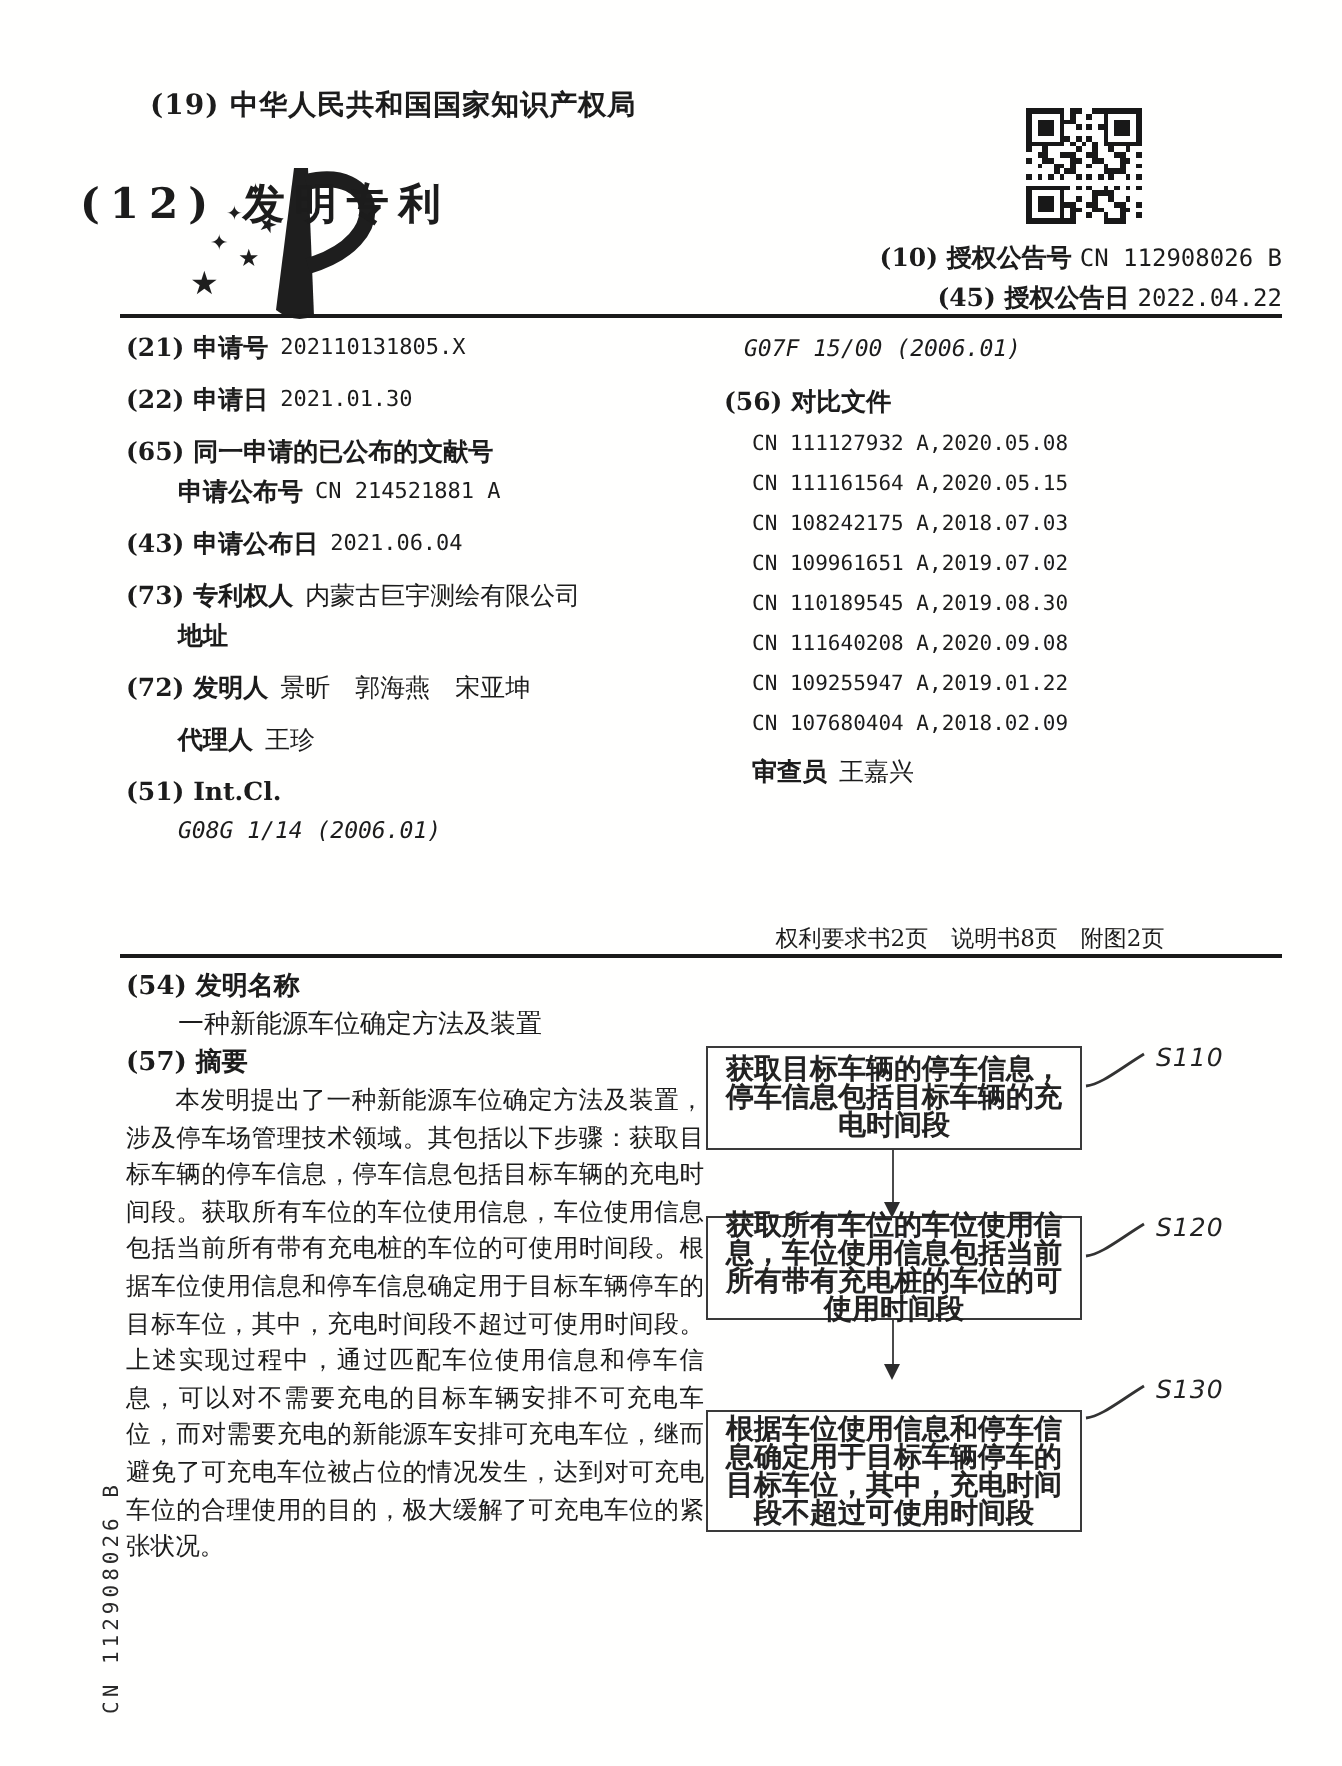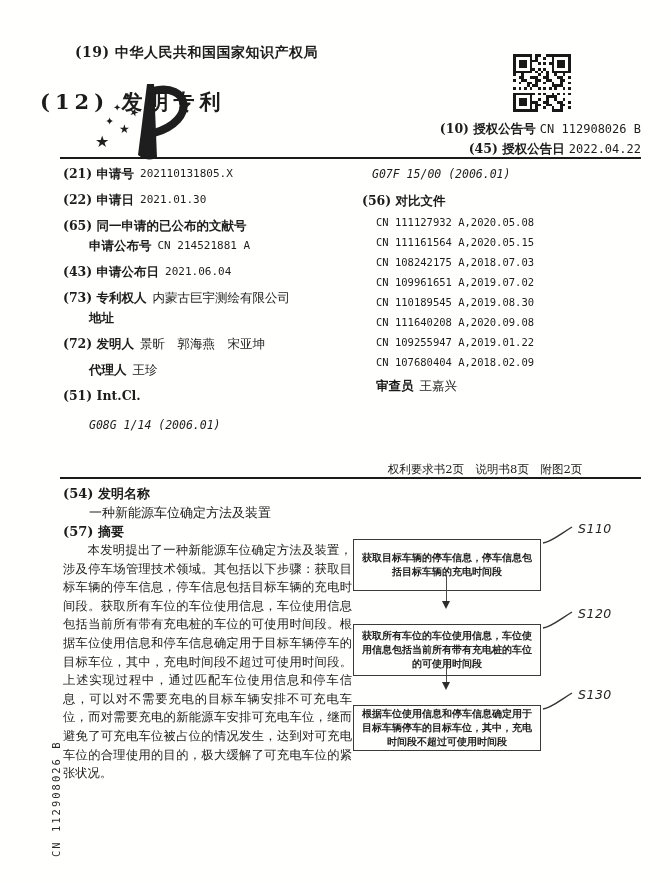--- a/index.html
+++ b/index.html
@@ -57,24 +57,24 @@
   .sec54 { left:63px; top:484px; width:560px; font-size:13px; line-height:19px; }
   .sec54 .indent { padding-left:26px; }
   .abstract { left:63px; top:541px; width:289px; font-size:12.3px; line-height:18.6px;
               text-align:justify; text-indent:2em; }
 
   
   .flowchart { left:348px; top:519px; width:310px; height:235px;
                font-family:"DejaVu Sans","Liberation Sans",sans-serif; }
   .fc-box { position:absolute; left:5px; width:188px; border:1.3px solid #3a3a3a;
             display:flex; align-items:center; justify-content:center; text-align:center;
-            font-size:10px; font-weight:bold; line-height:14px; padding:2px 4px; color:#222;margin-top:16px; }
+            font-size:14px; font-weight:bold; line-height:14px; padding:2px 4px; color:#222; }
   .fc-b1 { top:4px;   height:52px; }
   .fc-b2 { top:89px;  height:52px; }
-  .fc-b3 { top:170px; height:46px; }
+  .fc-b3 { top:186px; height:61px; }
   .fc-conn { position:absolute; left:194px; width:32px; height:20px; }
   .fc-c1 { top:6px; } .fc-c2 { top:91px; } .fc-c3 { top:172px; }
   .fc-label { position:absolute; left:230px; font-size:12.5px; font-style:italic;
               letter-spacing:0.5px; color:#222; }
   .fc-l1 { top:2px; } .fc-l2 { top:87px; } .fc-l3 { top:168px; }
   .fc-line { position:absolute; left:98px; width:1.4px; background:#4a4a4a; }
   .fc-a1 { top:56px;  height:27px; }
   .fc-a2 { top:141px; height:23px; }
   .fc-head { position:absolute; left:94px; width:0; height:0;
              border-left:4.5px solid transparent; border-right:4.5px solid transparent;
@@ -601,21 +601,21 @@
       <span class="lbl">(72) 发明人</span>
       <span class="val">景昕　郭海燕　宋亚坤</span>
     </div>
     <div>
       <div class="row sub" style="margin-top:2px;">
         <span class="lbl">代理人</span>
         <span class="val">王珍</span>
       </div>
     </div>
     <div>
-      <div class="row" style="margin-bottom:11px;align-items:flex-end;">
+      <div class="row" style="margin-bottom:1px;align-items:flex-end;">
         <span class="lbl">(51) Int.Cl.</span>
       </div>
       <div class="row sub ipc" style="margin-top:0;">
         <span>G08G 1/14 (2006.01)</span>
       </div>
     </div>
   </div>
 
   <div class="abs col-right">
     <div class="ipc2-row ipc">G07F 15/00 (2006.01)</div>

